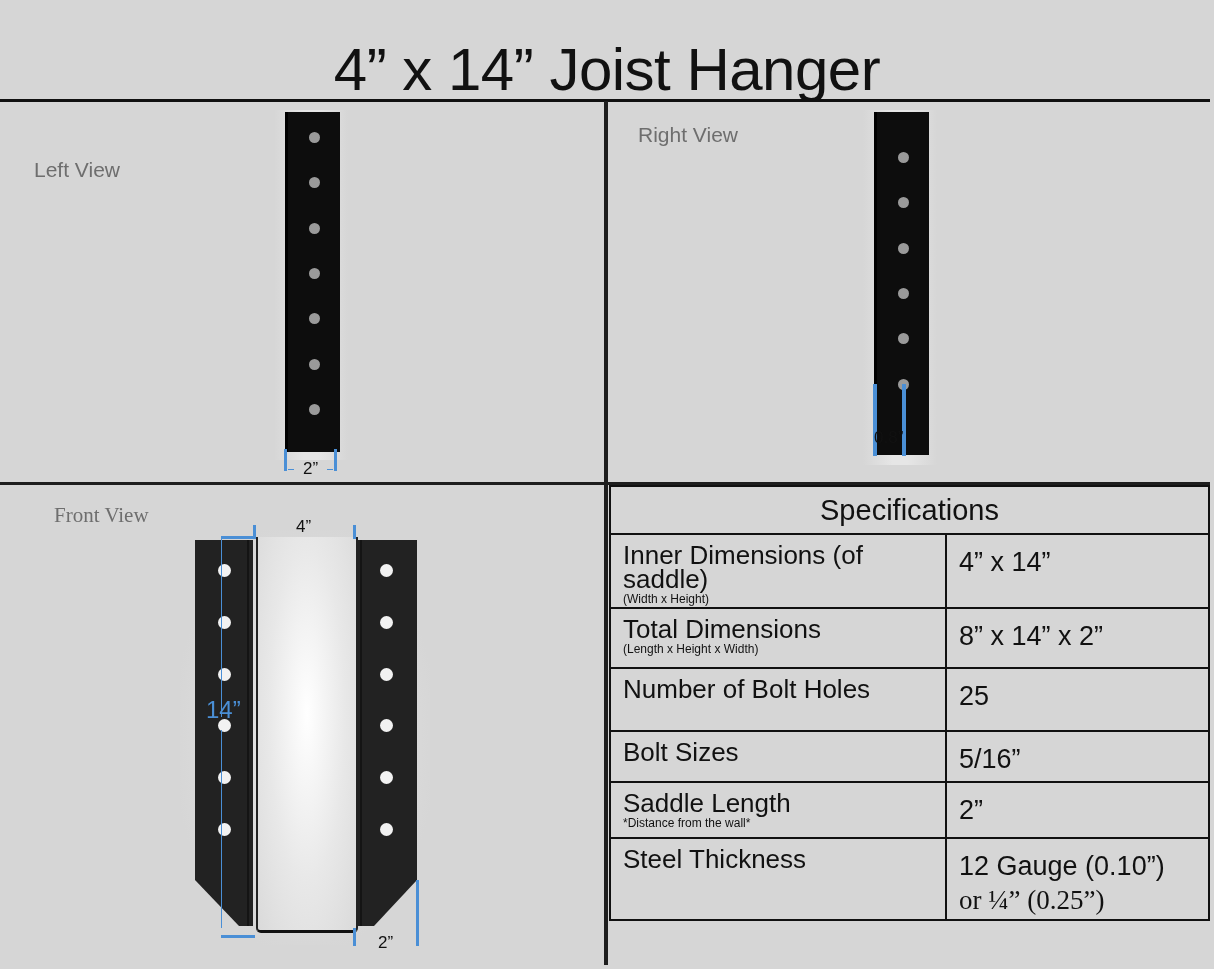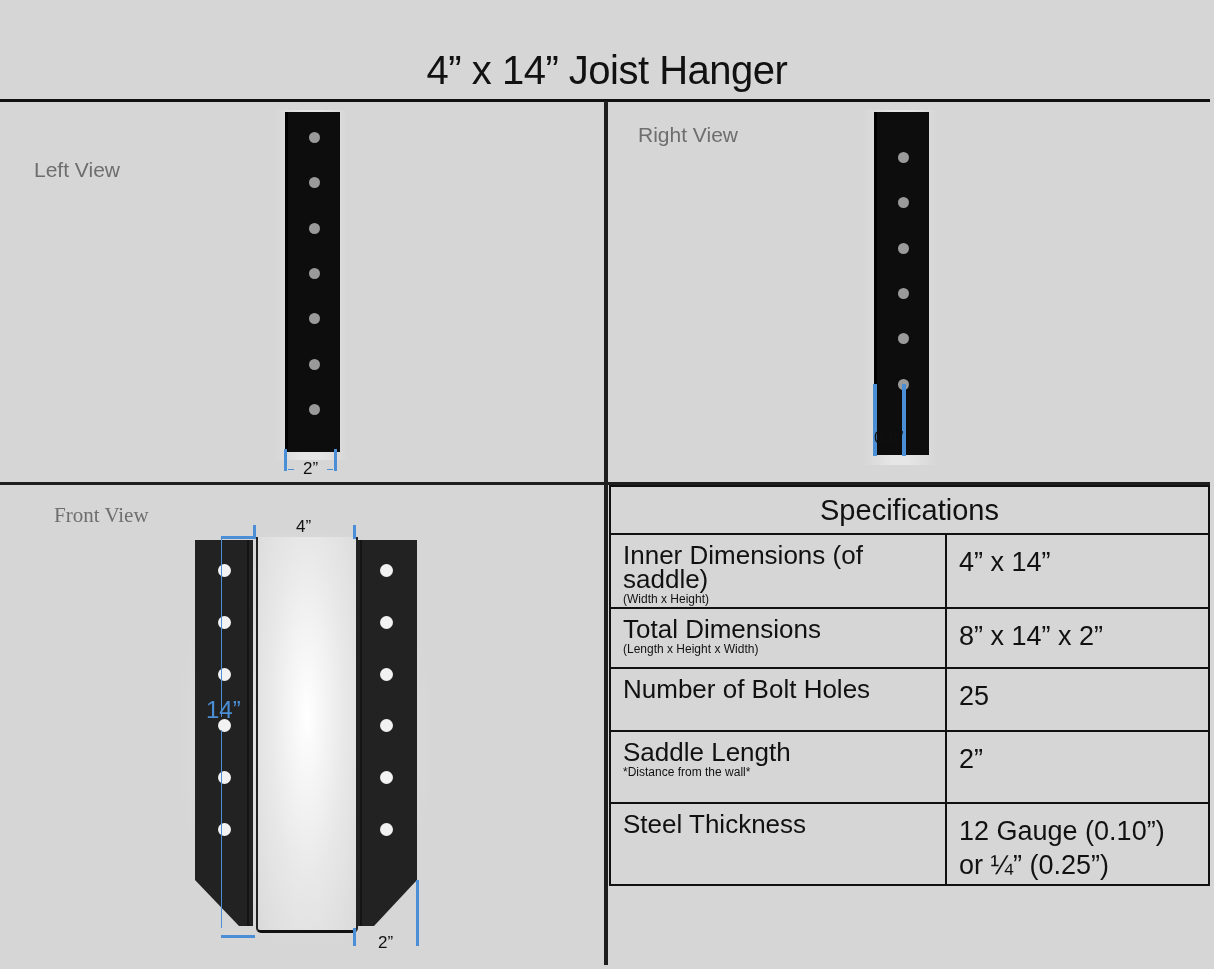--- a/index.html
+++ b/index.html
@@ -5,21 +5,21 @@
   html, body { margin: 0; padding: 0; }
   body {
     width: 1214px; height: 969px; position: relative; overflow: hidden;
     background: #d6d6d6;
     font-family: "Liberation Sans", "DejaVu Sans", sans-serif;
     color: #111;
   }
   .abs { position: absolute; }
   .title {
     position: absolute; left: 0; top: 38px; width: 1214px; text-align: center;
-    font-size: 40px; line-height: 64px; color: #111; letter-spacing: -0.5px;
+    font-size: 60px; line-height: 64px; color: #111; letter-spacing: -0.5px;
   }
   .hline { position: absolute; background: #111; }
   .vline { position: absolute; background: #1e1e1e; }
   .view-label {
     position: absolute; font-size: 21px; color: #6e6e6e;
   }
   .dim { position: absolute; font-size: 17px; color: #111; }
   .dim-blue { position: absolute; font-size: 24px; color: #4a8fd6; }
   .blue { position: absolute; background: #4a8fd6; }
   .panel {
@@ -157,30 +157,36 @@
       <span class="k-sub">(Length x Height x Width)</span>
     </td>
     <td class="v">8” x 14” x 2”</td>
   </tr>
   <tr style="height:63px;">
     <td class="k">
       <span class="k-main">Number of Bolt Holes</span>
     </td>
     <td class="v">25</td>
   </tr>
-  <tr style="height:72px;">
+  <tr style="height:51px;">
+    <td class="k">
+      <span class="k-main">Bolt Sizes</span>
+    </td>
+    <td class="v">5/16”</td>
+  </tr>
+  <tr style="height:56px;">
     <td class="k">
       <span class="k-main">Saddle Length</span>
       <span class="k-sub">*Distance from the wall*</span>
     </td>
     <td class="v">2”</td>
   </tr>
   <tr style="height:82px;">
     <td class="k">
       <span class="k-main">Steel Thickness</span>
     </td>
     <td class="v">
       <span style="display:block;">12 Gauge (0.10”)</span>
-      <span style="display:block;">or ¼” (0.25”)</span>
+      <span style="display:block;font-family:Liberation Serif, serif;">or ¼” (0.25”)</span>
     </td>
   </tr>
 </tbody>
   </table>
 
 </body></html>

